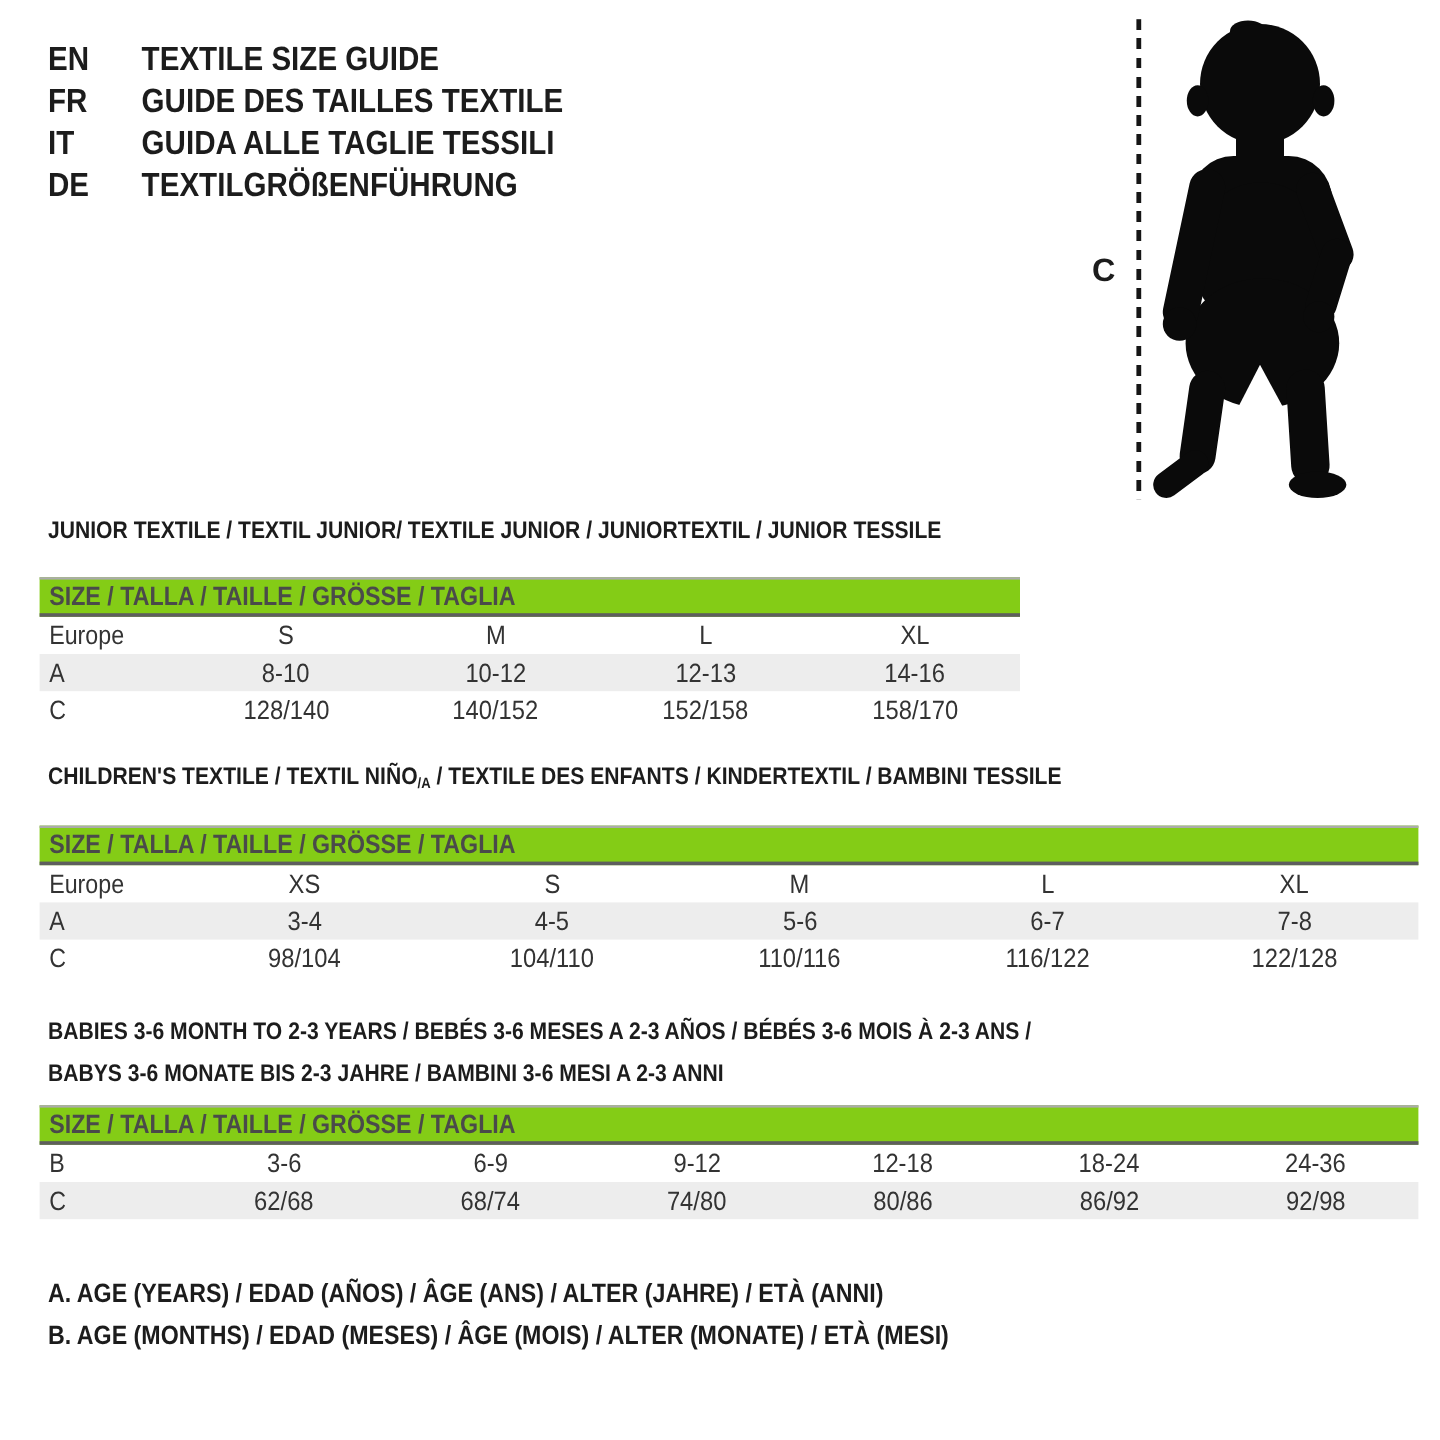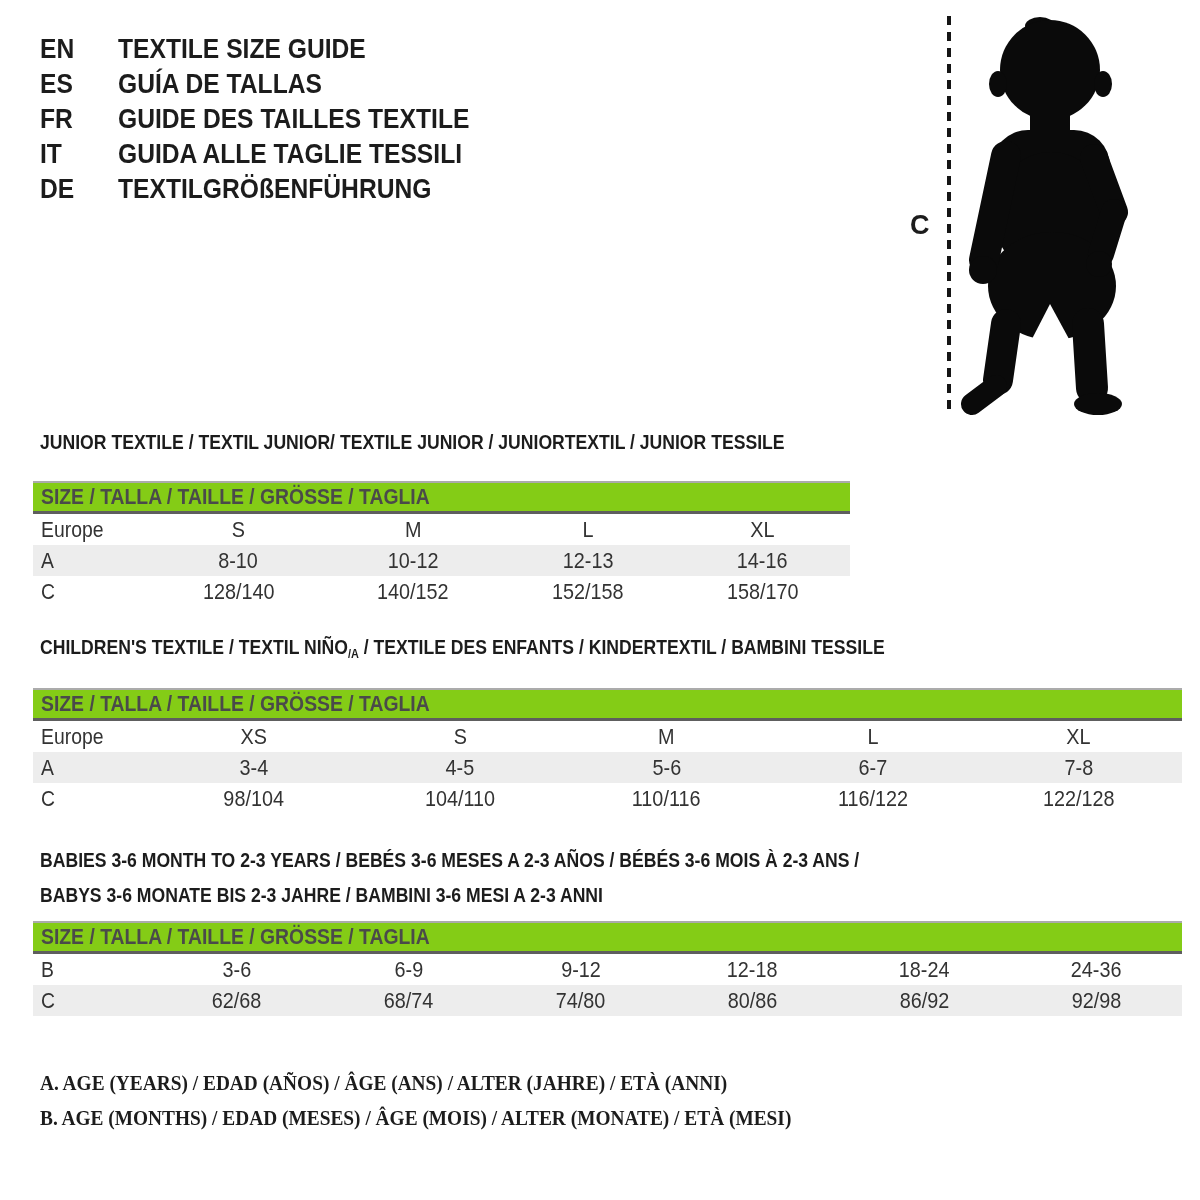--- a/index.html
+++ b/index.html
@@ -34,35 +34,31 @@
   #babies-table{top:921px;width:1149px;}
   .size-head{height:28px;background:#84cc16;border-top:2px solid #ababab;border-bottom:3px solid #5e5e5e;
              display:flex;align-items:center;padding-left:8px;font-size:22px;font-weight:bold;color:#4a4a4a;}
   .trow{display:flex;align-items:center;height:31px;font-size:22px;font-weight:normal;color:#333;}
   .alt{background:#ededed;}
   .tlabel{flex:0 0 110px;padding-left:8px;}
   .tcell{flex:1;text-align:center;}
 
   
   .legend{position:absolute;left:40px;top:1065px;font-size:22px;font-weight:bold;}
-  .legend-line{height:35px;display:flex;align-items:center;font-family:Liberation Serif, serif;}
+  .legend-line{height:35px;display:flex;align-items:flex-start;}
 </style>
 </head>
 <body>
 
 <div class="page">
 
   <div class="langs">
     <div class="lang-row">
       <span class="lang-code"><span class="cond">EN</span></span>
       <span class="cond">TEXTILE SIZE GUIDE</span>
-    </div>
-    <div class="lang-row">
-      <span class="lang-code"><span class="cond">ES</span></span>
-      <span class="cond">GUÍA DE TALLAS</span>
     </div>
     <div class="lang-row">
       <span class="lang-code"><span class="cond">FR</span></span>
       <span class="cond">GUIDE DES TAILLES TEXTILE</span>
     </div>
     <div class="lang-row">
       <span class="lang-code"><span class="cond">IT</span></span>
       <span class="cond">GUIDA ALLE TAGLIE TESSILI</span>
     </div>
     <div class="lang-row">

